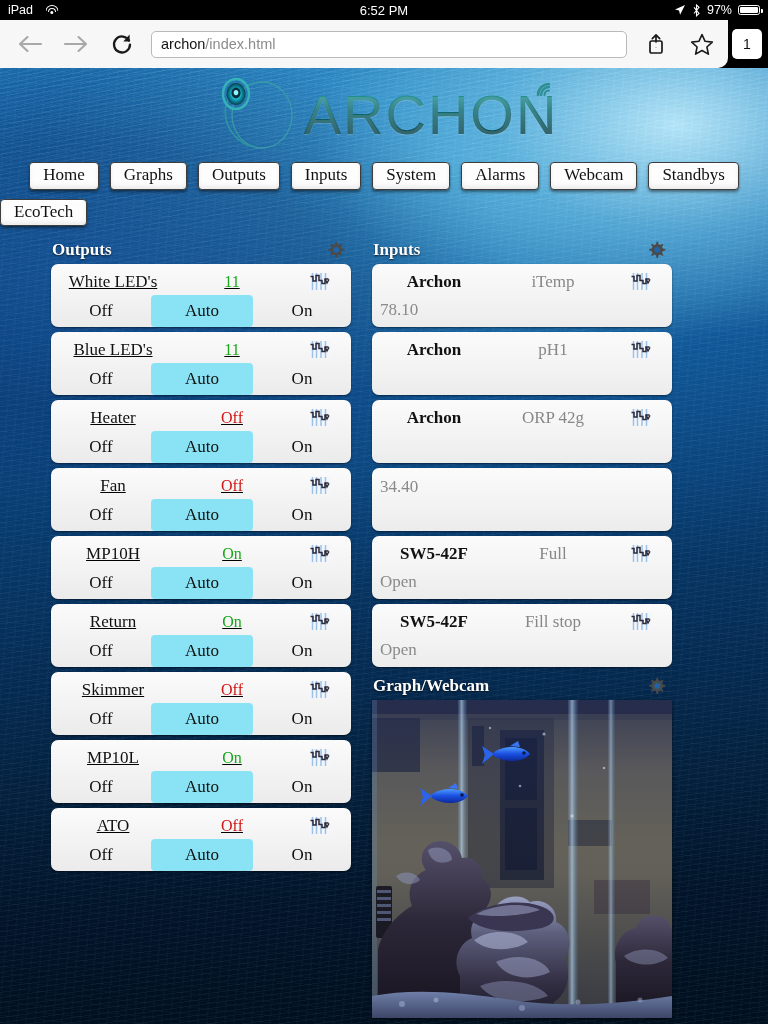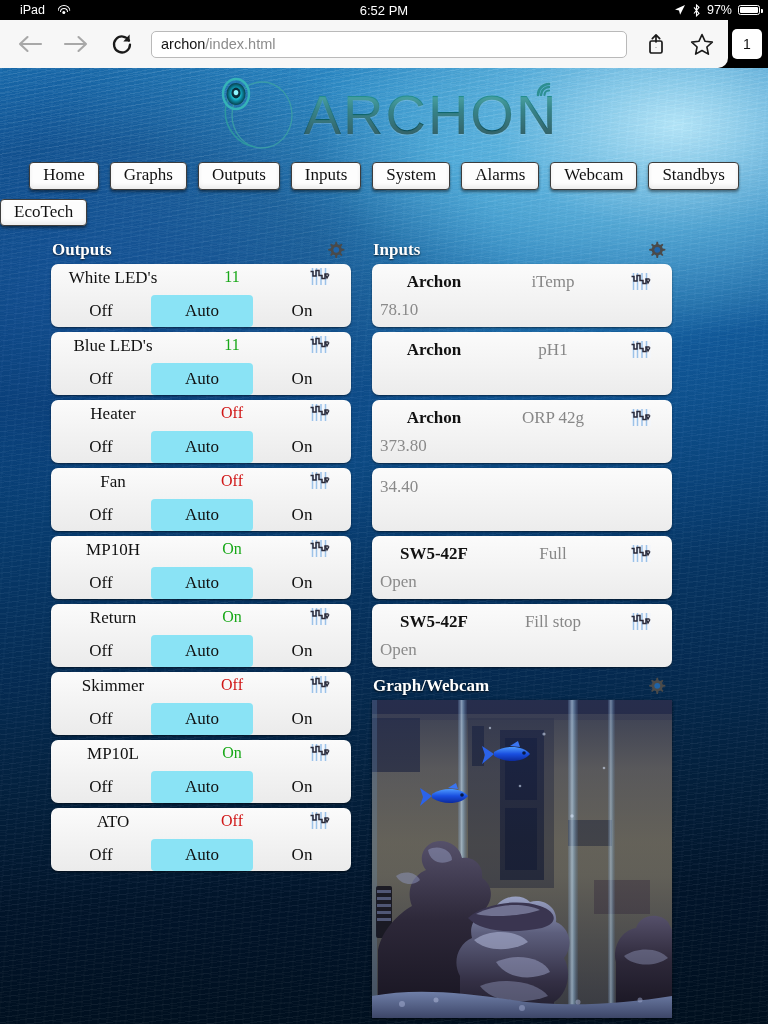--- a/index.html
+++ b/index.html
@@ -8,21 +8,21 @@
     font-family:"Liberation Serif", serif;
     background:#04152e;
   }
 
   
   #statusbar{
     height:20px; width:768px; background:#000; color:#fff;
     display:flex; align-items:center; font-family:"Liberation Sans",sans-serif;
     font-size:12.5px; position:relative;
   }
-  #statusbar .sb-left{ display:flex; align-items:center; gap:12px; padding-left:20px; }
+  #statusbar .sb-left{ display:flex; align-items:center; gap:12px; padding-left:8px; }
   #statusbar .sb-center{
     position:absolute; left:0; right:0; text-align:center; font-weight:normal; font-size:13px;
   }
   #statusbar .sb-right{
     margin-left:auto; display:flex; align-items:center; gap:6px; padding-right:8px;
     position:relative; z-index:2;
   }
   .wifi-ico{ width:13px; height:11px; position:relative; display:inline-block; }
   .wifi-ico i{
     position:absolute; left:50%; transform:translateX(-50%);
@@ -122,21 +122,21 @@
   .gear{ width:19px; height:19px; cursor:pointer; display:block; }
 
   
   .ocard{
     background:linear-gradient(180deg,#fbfbfb 0%,#f2f2f2 55%,#ebebeb 100%);
     border-radius:7px; margin-bottom:5px; height:63px;
     box-shadow:0 1px 2px rgba(0,0,0,.5);
     display:flex; flex-direction:column; justify-content:space-between;
     padding:4px 0 0 0; overflow:hidden;
   }
-  .orow1{ display:flex; height:27px; padding:0 8px; }
+  .orow1{ display:flex; align-items:center; height:27px; padding:0 8px;text-decoration:underline; }
   .oname{ width:108px; text-align:center; font-size:17px; color:#111; }
   .ostate{ flex:1; text-align:center; font-size:16px; }
   .ostate.on{ color:#18a818; }
   .ostate.off{ color:#d01616; }
   .ostate.num{ color:#18a818; }
   .oicon{ width:46px; display:flex; justify-content:center; }
   .orow2{ display:flex; height:32px; }
   .obtn{
     flex:1; display:flex; align-items:center; justify-content:center;
     font-size:17px; color:#111; cursor:pointer; border-radius:4px;
@@ -570,23 +570,20 @@
                     <g stroke="#9cc2e8" stroke-width="1.5">
                       <line x1="2.5" y1="0" x2="2.5" y2="17"></line>
                       <line x1="6.5" y1="0" x2="6.5" y2="17"></line>
                       <line x1="11" y1="0" x2="11" y2="17"></line>
                       <line x1="15.5" y1="0" x2="15.5" y2="17"></line>
                     </g>
                     <path d="M0.5 3.5 L3 3.5 L3 8 L6 8 L6 2.5 L9 2.5 L9 7.5 L12 7.5 L12 10.5 L15 10.5 L15 6 L18.5 6" fill="none" stroke="#2a2a3a" stroke-width="1.5" stroke-linejoin="miter"></path>
                     <path d="M15.2 6 L17 10 L19 6.4" fill="none" stroke="#2a2a3a" stroke-width="1.4"></path>
                   </svg>
                 </div>
-              </div>
-              <div class="irow2">
-                <div class="ival">373.80</div>
               </div>
             </div>
             <div class="icard">
               <div class="irow2">
                 <div class="ival">34.40</div>
               </div>
             </div>
             <div class="icard">
               <div class="irow1">
                 <div class="idev">SW5-42F</div>

